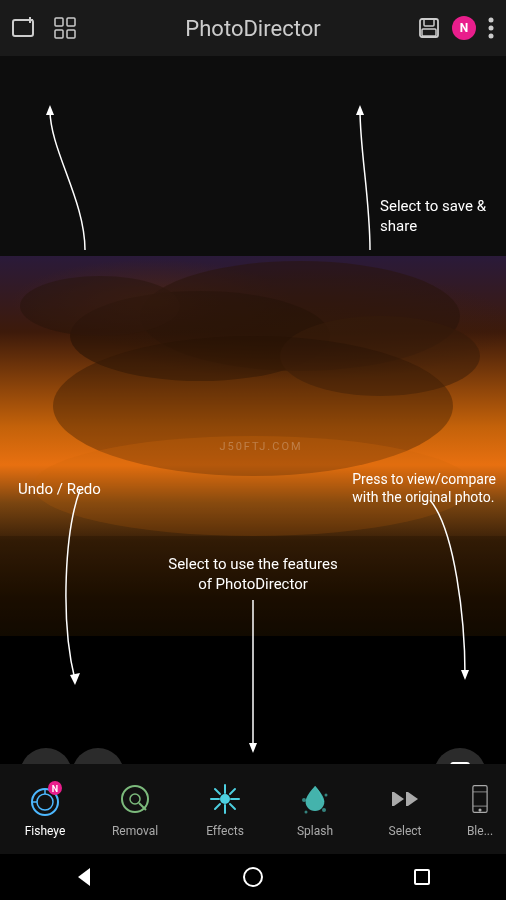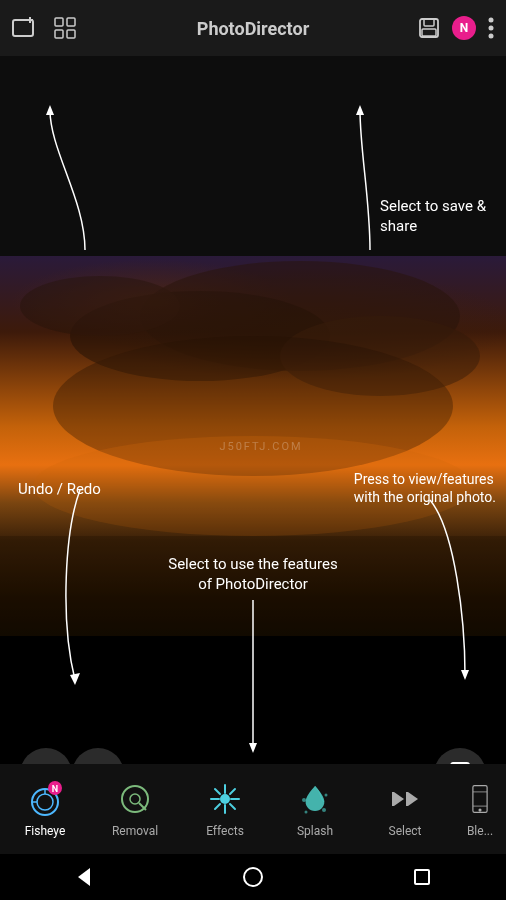--- a/index.html
+++ b/index.html
@@ -24,22 +24,22 @@
       position: relative;
       z-index: 10;
     }
     .top-bar-left {
       display: flex;
       align-items: center;
       gap: 16px;
     }
     .top-bar-title {
       color: #ccc;
-      font-size: 18px;
-      font-weight: 700;
+      font-size: 22px;
+      font-weight: 400;
       position: absolute;
       left: 50%;
       transform: translateX(-50%);
     }
     .top-bar-right {
       display: flex;
       align-items: center;
       gap: 12px;
     }
     .icon-btn {
@@ -322,21 +322,21 @@
 
   <path d="M 253 600 C 253 650, 253 700, 253 748" stroke="white" stroke-width="1.5" fill="none"></path>
   <polygon points="253,753 249,743 257,743" fill="white"></polygon>
 </svg>
 
 <div style="position:absolute;top:480px;left:18px;color:#fff;font-size:15px;z-index:7;pointer-events:none;">
   <span>Undo / Redo</span>
 </div>
 
 <div style="position:absolute;top:470px;right:10px;color:#fff;font-size:14px;z-index:7;pointer-events:none;text-align:left;max-width:185px;line-height:1.3;">
-  <span style="white-space:pre-line;">Press to view/features
+  <span style="white-space:pre-line;">Press to view/compare
 with the original photo.</span>
 </div>
 
 <div style="position:absolute;top:555px;left:50%;transform:translateX(-50%);color:#fff;font-size:15px;z-index:7;pointer-events:none;text-align:center;line-height:1.3;white-space:nowrap;">
   <span style="white-space:pre-line;">Select to use the features
 of PhotoDirector</span>
 </div>
 
 <div class="controls-bar">
   <button class="ctrl-btn">

